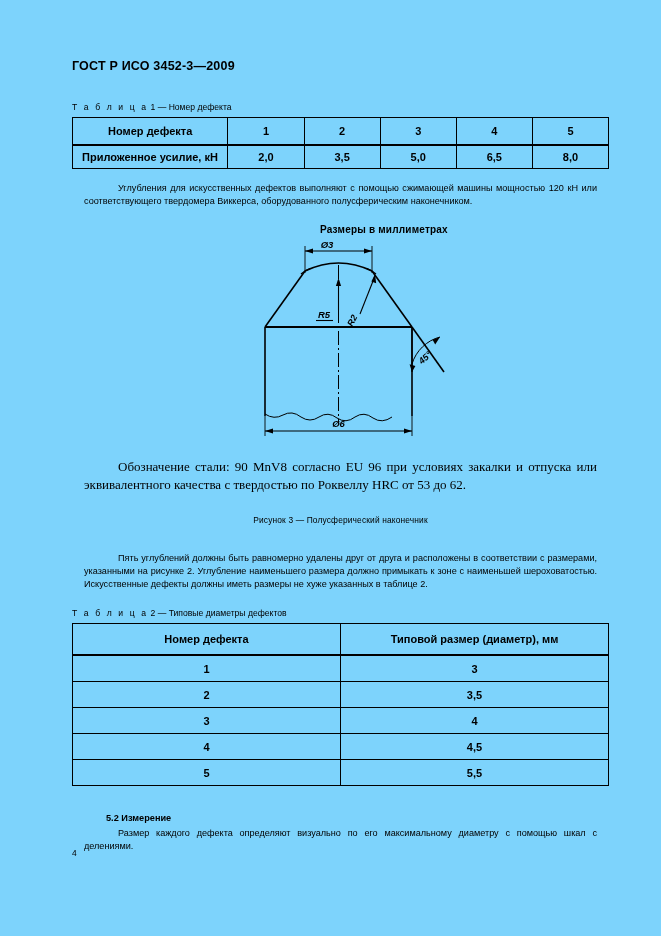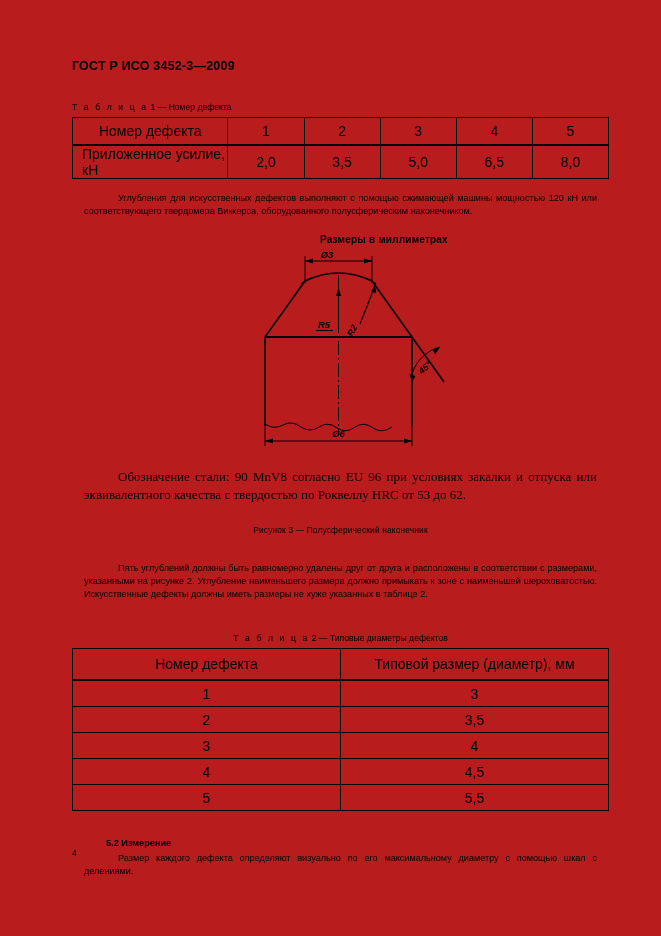--- a/index.html
+++ b/index.html
@@ -13,21 +13,21 @@
     font-family: "Liberation Sans", sans-serif;
     color: #000000;
     position: relative;
     overflow: hidden;
   }
   .page {
     position: absolute;
     left: 0; top: 0;
     width: 661px;
     height: 936px;
-    background: #b91c1c;
+    background: #7dd3fc;
   }
   .content {
     position: absolute;
     left: 72px;
     top: 60px;
     width: 537px;
   }
 
   .doc-header {
     font-size: 12.5px;
@@ -46,22 +46,22 @@
     letter-spacing: 2.1px;
   }
 
   table.gost {
     border-collapse: collapse;
     width: 100%;
     table-layout: fixed;
   }
   table.gost td, table.gost th {
     border: 1px solid #000;
-    font-size: 14px;
-    font-weight: normal;
+    font-size: 11px;
+    font-weight: bold;
     text-align: center;
     padding: 0;
     height: 22px;
     vertical-align: middle;
   }
   table.gost thead td {
     border-bottom-width: 2px;
     height: 26px;
   }
   table.gost.t1 td.lbl {
@@ -264,21 +264,21 @@
     </div>
 
     <p class="note">Обозначение стали: 90 MnV8 согласно EU 96 при условиях закалки и отпуска или эквивалентного качества с твердостью по Роквеллу HRC от 53 до 62.</p>
 
     <p class="fig-caption" style="margin-top:21px;">Рисунок 3 — Полусферический наконечник</p>
 
     <div class="para-block" style="margin-top:27px;">
       <p class="body-text">Пять углублений должны быть равномерно удалены друг от друга и расположены в соответствии с размерами, указанными на рисунке 2. Углубление наименьшего размера должно примыкать к зоне с наименьшей шероховатостью. Искусственные дефекты должны иметь размеры не хуже указанных в таблице 2.</p>
     </div>
 
-    <p class="table-caption" style="margin-top:32px;text-align:center;">
+    <p class="table-caption" style="margin-top:17px;">
       <span class="sp">Т а б л и ц а</span>
       <span>2 — Типовые диаметры дефектов</span>
     </p>
 
     <table class="gost t2">
       <colgroup>
         <col style="width:50%">
         <col style="width:50%">
       </colgroup>
       <thead>

